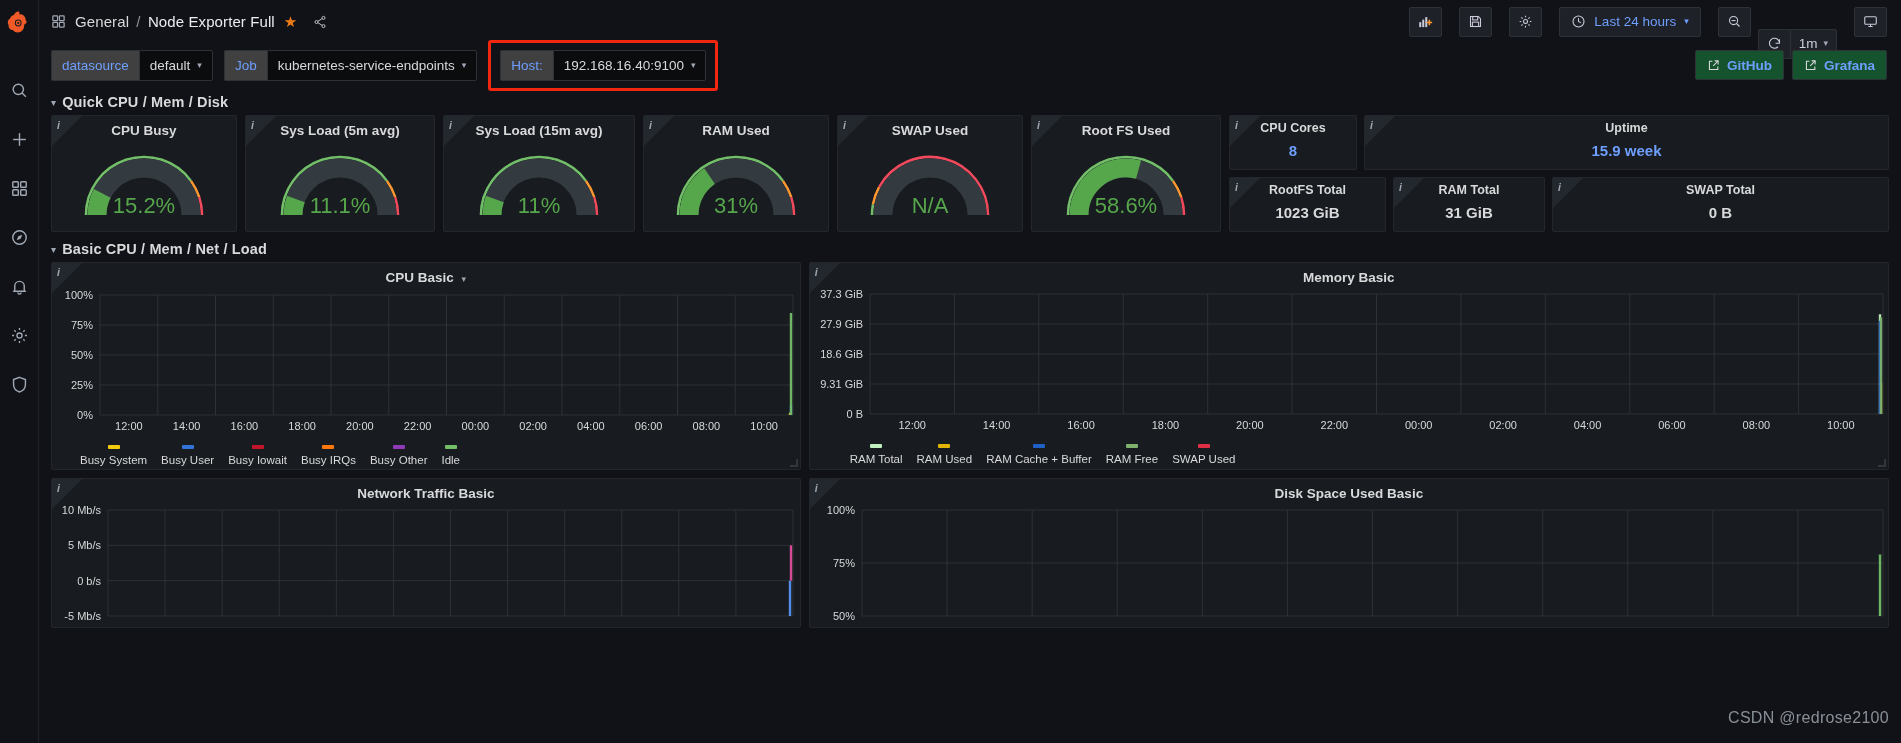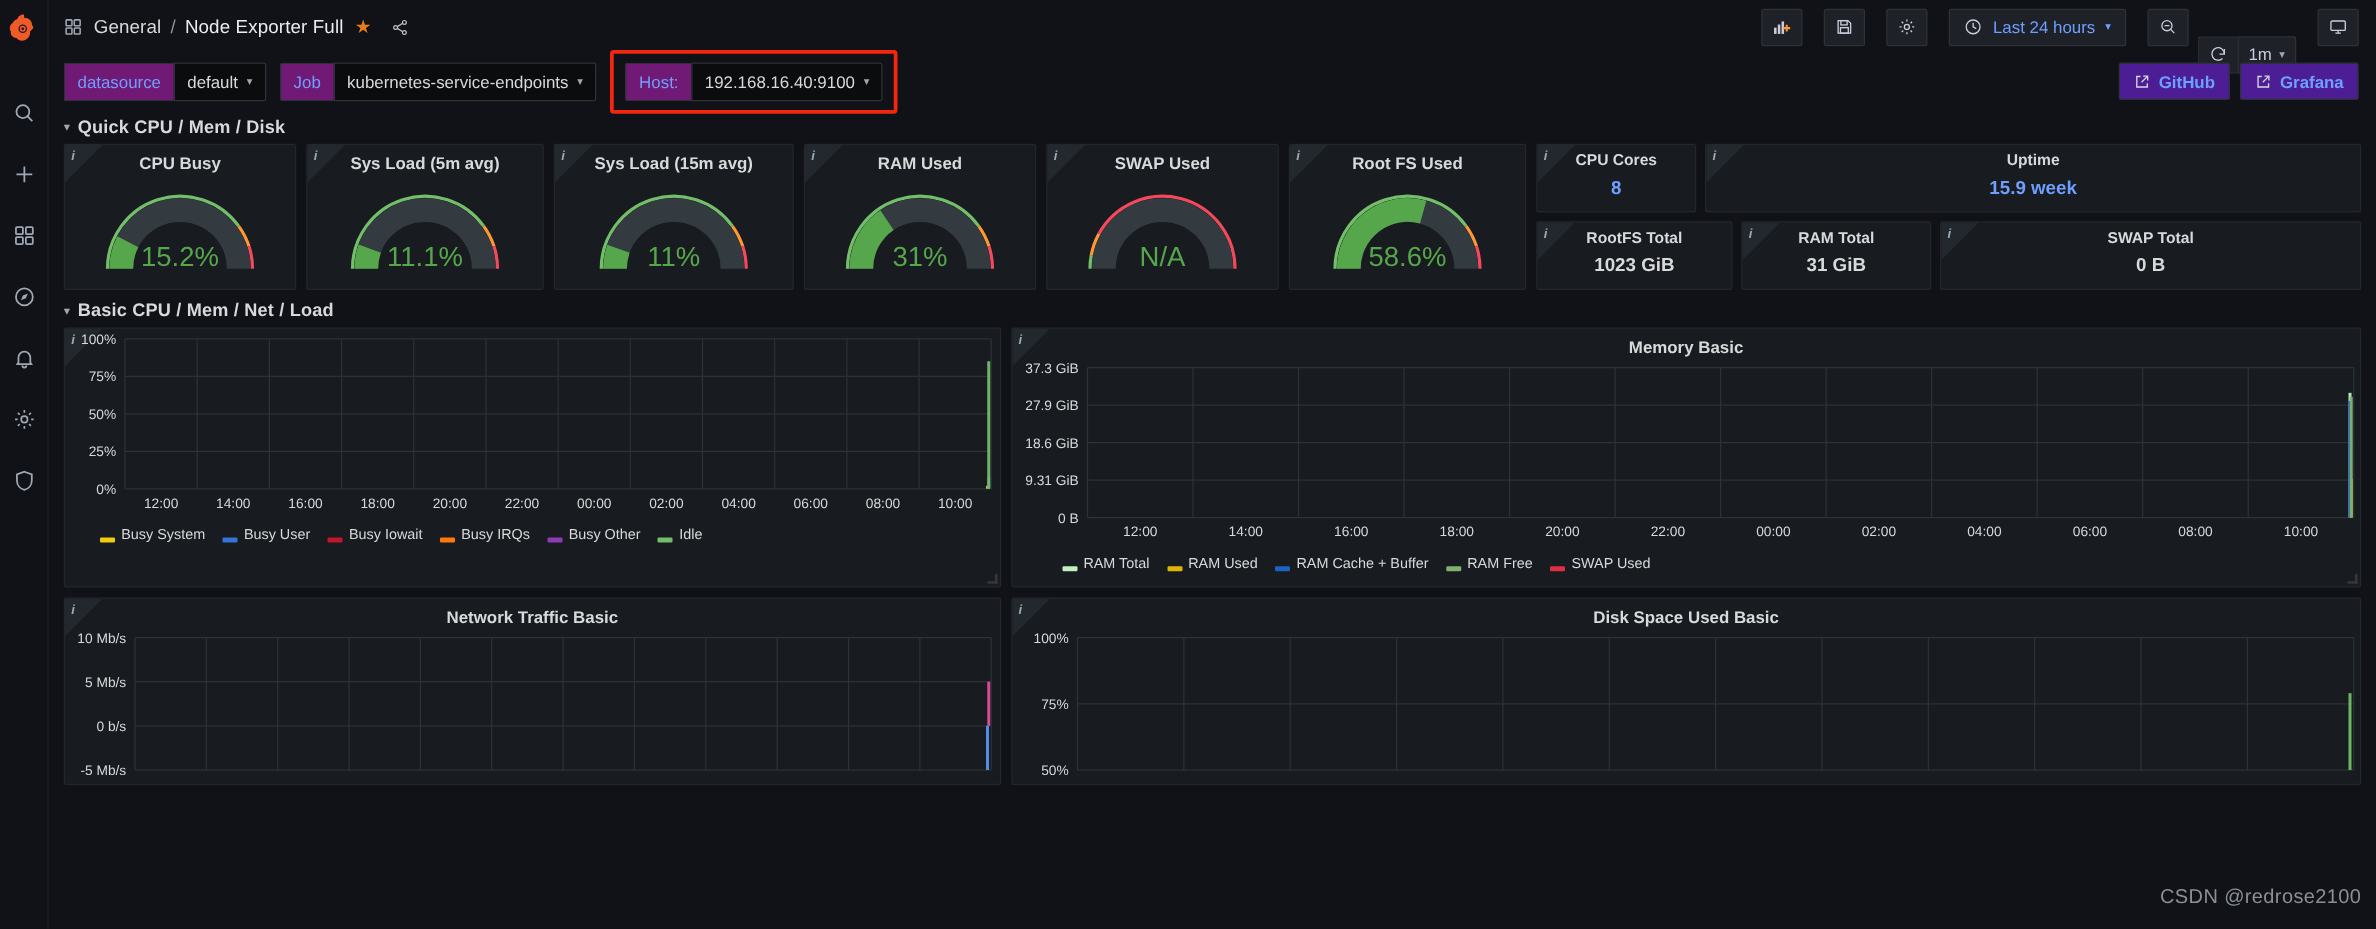--- a/index.html
+++ b/index.html
@@ -66,37 +66,37 @@
   .caret-b { color: #6e9fff; }
 
   
   .varbar {
     height: 44px; display: flex; align-items: center; padding: 0 14px 0 12px; gap: 0;
     flex: 0 0 44px;
   }
   .varwrap { display: flex; align-items: center; margin-right: 11px; }
   .var-label {
     height: 31px; display: flex; align-items: center; padding: 0 10px;
-    background: #701a75; border: 1px solid #2c3235; border-right: none;
+    background: #404040; border: 1px solid #2c3235; border-right: none;
     border-radius: 2px 0 0 2px; color: #6e9fff; font-size: 13.5px; white-space: nowrap;
   }
   .var-value {
     height: 31px; display: flex; align-items: center; gap: 7px; padding: 0 10px;
     background: #0b0c0e; border: 1px solid #2c3235; border-radius: 0 2px 2px 0;
     color: #d8d9da; font-size: 13.5px; white-space: nowrap; cursor: pointer;
   }
   .host-highlight {
     border: 3px solid #f3270f; border-radius: 3px; padding: 7px 9px;
     display: flex; align-items: center; margin-right: 11px;
   }
   .host-highlight .varwrap { margin-right: 0; }
   .varbar-spacer { flex: 1; }
   .link-btn {
     height: 30px; display: flex; align-items: center; gap: 7px; padding: 0 11px;
-    background: #4c1d95; border: 1px solid #2c3235; border-radius: 2px;
+    background: #14532d; border: 1px solid #2c3235; border-radius: 2px;
     color: #6e9fff; font-size: 13.5px; margin-left: 8px; cursor: pointer; font-weight: bold;
   }
   .link-btn svg { width: 13px; height: 13px; display: block; color:#d8d9da; }
 
   
   .content { flex: 1; padding: 0 12px 0 12px; overflow: hidden; }
   .row-title {
     display: flex; align-items: center; gap: 6px;
     height: 26px; color: #d8d9da; font-size: 14.5px; font-weight: bold; letter-spacing: .15px;
     cursor: pointer; margin-top: 2px;
@@ -129,21 +129,21 @@
   .gauge-wrap svg { display: block; }
 
   
   .stat-panel { height: 55px; }
   .stat-title { text-align:center; font-size: 12.5px; color: #d8d9da; font-weight: bold; padding-top: 5px; position: relative; z-index:2;}
   .stat-value { text-align:center; font-size: 15px; font-weight: bold; margin-top: 7px; }
   .graph-body { position: relative; }
   .axis-lbl { font-size: 11px; fill: #d8d9da; }
   .grid-line { stroke: #2c3235; stroke-width: 1; }
   .legend { display: flex; flex-wrap: wrap; gap: 0 14px; padding: 4px 0 0 28px; }
-  .leg-item { display: flex; align-items: flex-end; gap: 5px; font-size: 11.5px; color: #d8d9da; cursor: pointer; }
+  .leg-item { display: flex; align-items: center; gap: 5px; font-size: 11.5px; color: #d8d9da; cursor: pointer; flex-direction: column; }
   .leg-swatch { width: 12px; height: 4px; border-radius: 1px; display:block; }
 
   .resize-grip {
     position: absolute; right: 2px; bottom: 2px; width: 8px; height: 8px;
     border-right: 2px solid #3a3f45; border-bottom: 2px solid #3a3f45; opacity:.8;
   }
 
   .watermark {
     position: absolute; right: 12px; bottom: 16px;
     font-size: 16px; color: #9ea5ad; opacity: .85; letter-spacing: .3px;
@@ -493,20 +493,24 @@
       <div class="row-title" style="margin-top:4px;">
         <span class="rcaret">▾</span>
         <span>Basic CPU / Mem / Net / Load</span>
       </div>
 
       <div class="panelrow" style="margin-bottom:8px;">
 
         <div class="panel" style="width:753px;height:208px;">
           <div class="panel-corner"></div>
           <div class="panel-info">i</div>
+          <div class="panel-title">
+            <span>CPU Basic</span>
+            <span class="tcaret">▾</span>
+          </div>
           <div class="graph-body">
             <svg width="751" height="150" viewBox="0 0 751 150">
               <g id="cpu-grid">
                   <line x1="48" x2="741" y1="128" y2="128" class="grid-line"></line>
                   <line x1="48" x2="741" y1="98" y2="98" class="grid-line"></line>
                   <line x1="48" x2="741" y1="68" y2="68" class="grid-line"></line>
                   <line x1="48" x2="741" y1="38" y2="38" class="grid-line"></line>
                   <line x1="48" x2="741" y1="8" y2="8" class="grid-line"></line>
                   <line x1="48" x2="48" y1="8" y2="128" class="grid-line"></line>
                   <line x1="105.75" x2="105.75" y1="8" y2="128" class="grid-line"></line>

